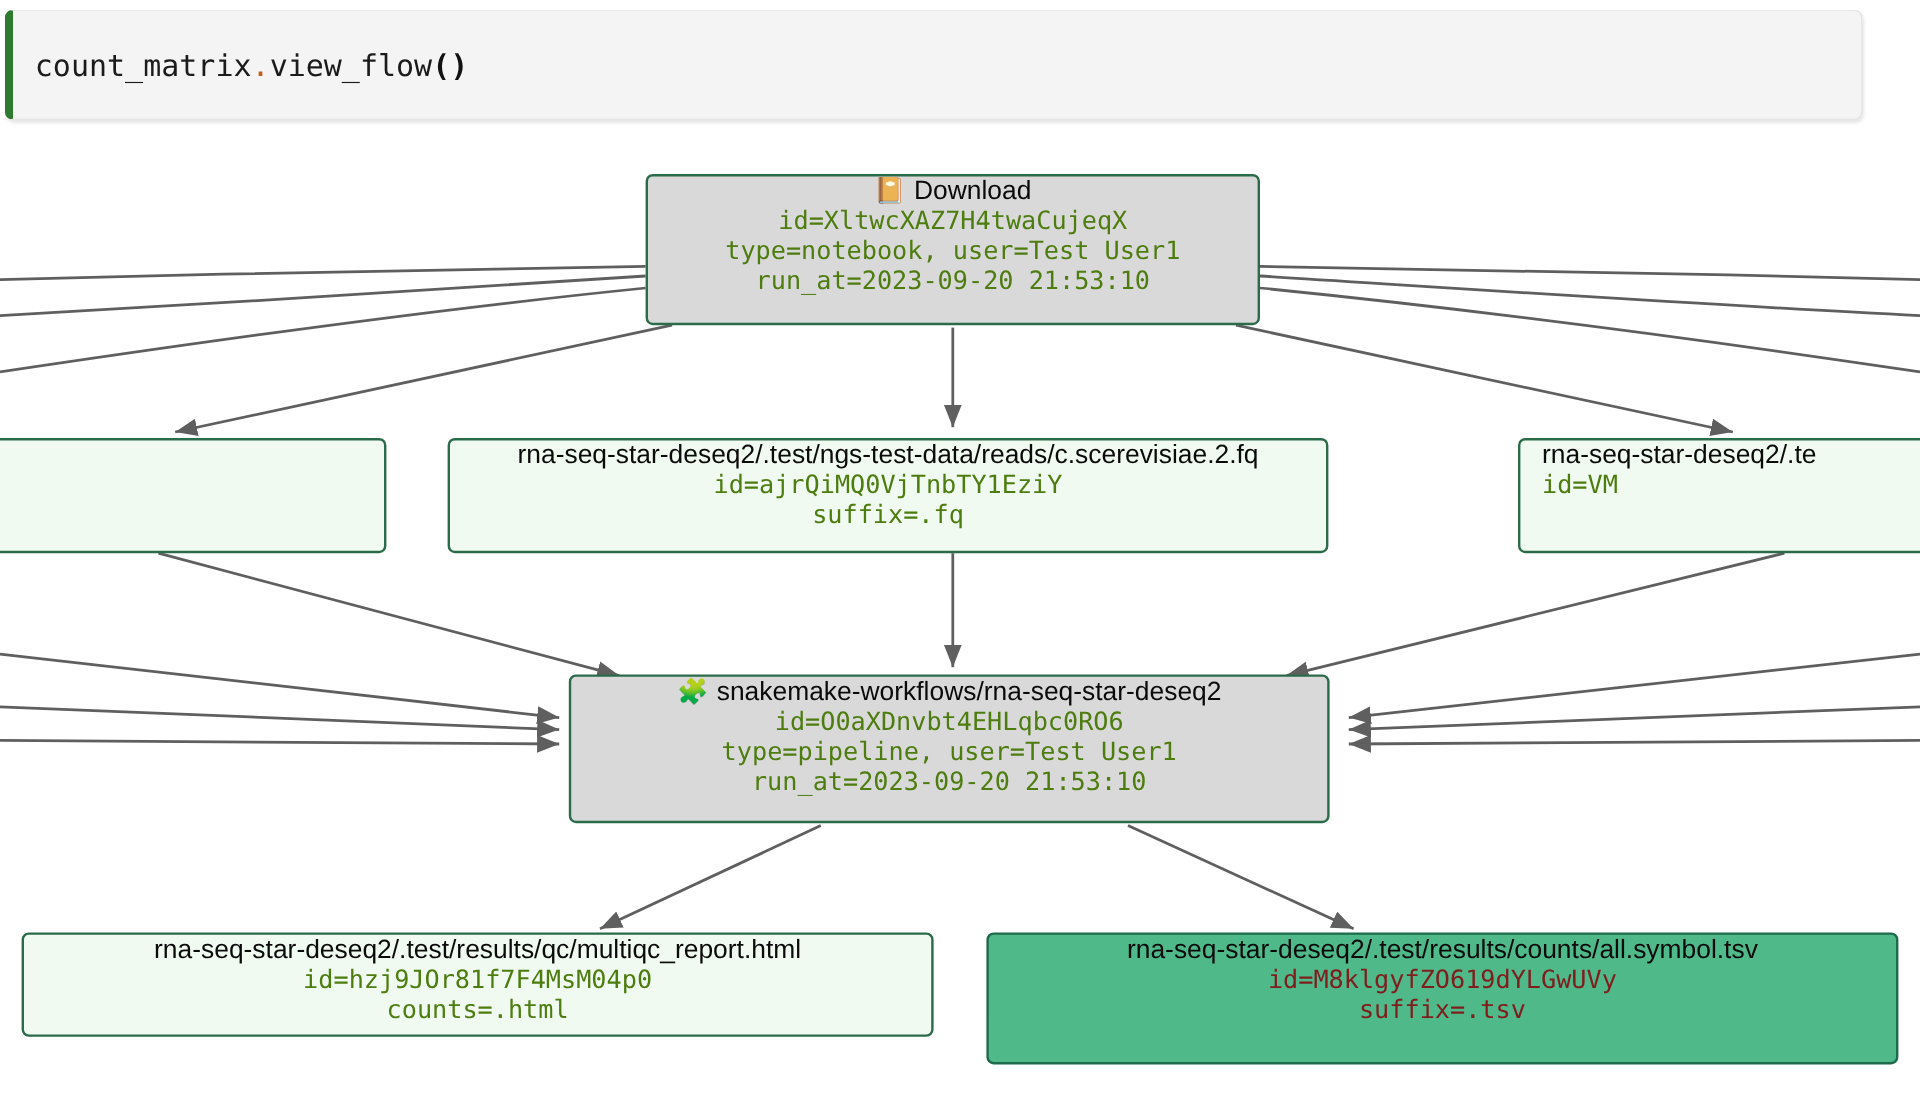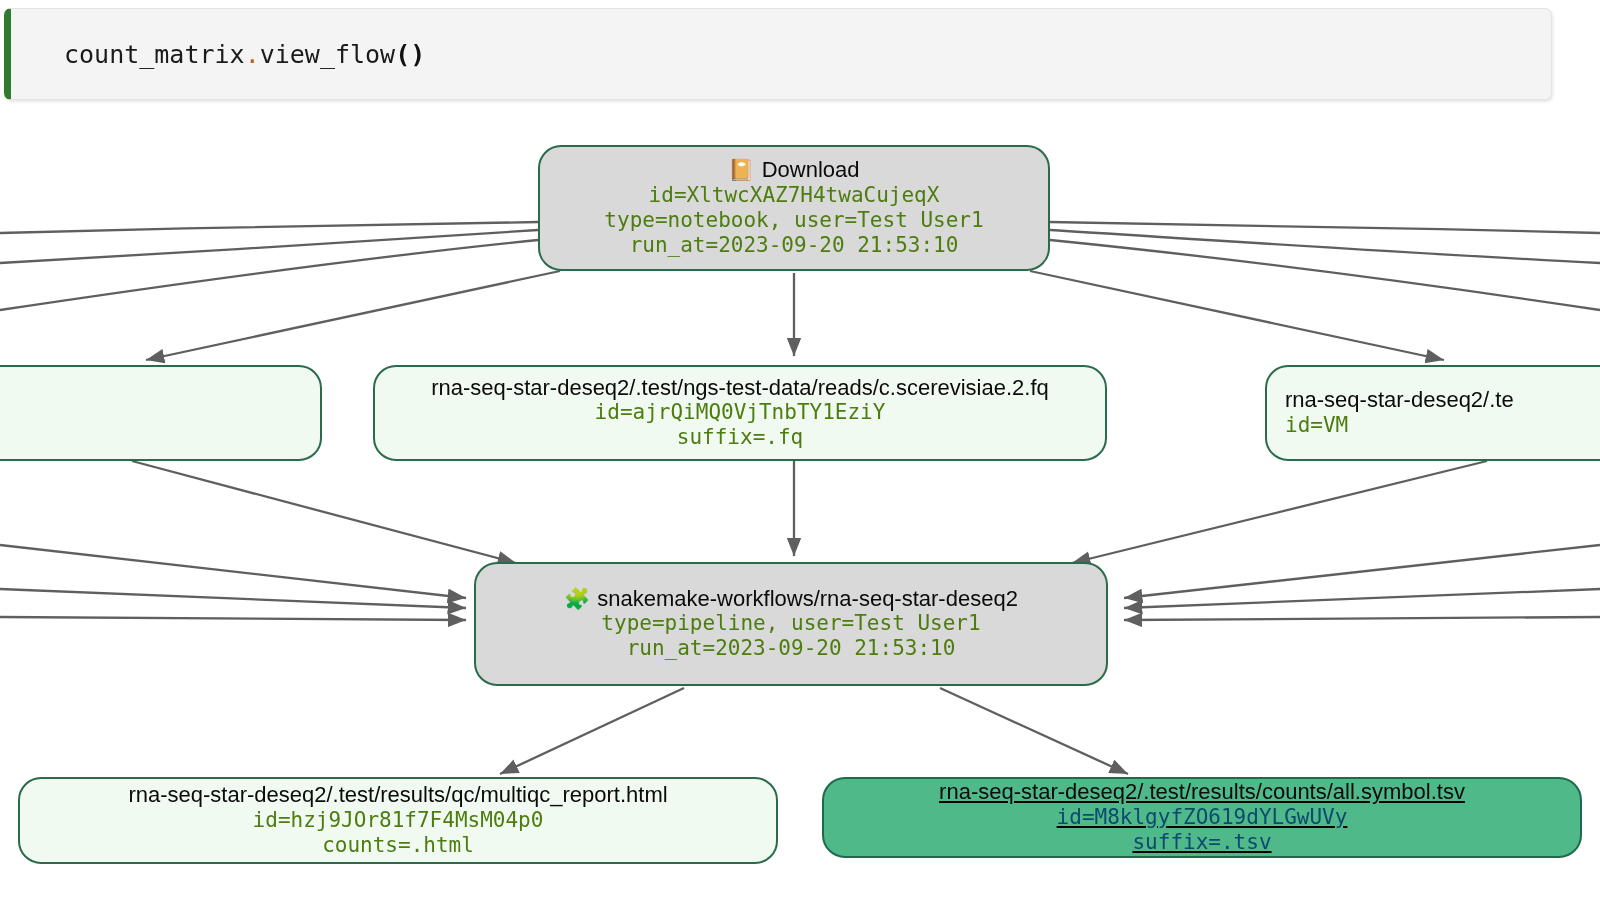--- a/index.html
+++ b/index.html
@@ -21,71 +21,71 @@
     border-left: 7px solid #2f7a2f;
     border-radius: 7px;
     box-shadow: 1px 2px 3px rgba(0,0,0,0.10);
     box-sizing: border-box;
     display: flex; align-items: center;
   }
   .code-text {
     font-family: "DejaVu Sans Mono", monospace;
     font-size: 25px;
     color: #1b1b1b;
-    padding-left: 53px;
+    padding-left: 18px;
     white-space: pre;
     letter-spacing: 0px;
   }
   .code-text .op { color: #c05f1b; }
   .code-text .paren { font-weight: bold; color: #111111; }
 
   
   svg.graph { position: absolute; left: 0; top: 0; width: 1600px; height: 912px; }
 
   
   .node {
     position: absolute;
     box-sizing: border-box;
     border: 2.5px solid #2a6b4a;
-    border-radius: 23px;
+    border-radius: 6px;
     text-align: center;
     overflow: hidden;
     display: flex;
     flex-direction: column;
-    justify-content: center;
+    justify-content: flex-start;
   }
   .node.run  { background: #d9d9d9; }
   .node.file { background: #f0faf0; }
   .node.file.highlight { background: #4fb98a; border-color: #1d6b4b; }
 
   .node-title {
     font-family: "Liberation Sans", sans-serif;
     font-size: 22px;
     color: #0b0b0b;
     line-height: 1.12;
     white-space: nowrap;
   }
   .node-title .emoji { font-size: 21px; margin-right: 7px; }
   .node-meta {
     font-family: "DejaVu Sans Mono", monospace;
     font-size: 21px;
     color: #4d7c0f;
     line-height: 1.2;
     white-space: nowrap;
   }
-  .node.file.highlight .node-meta { color: #0c4a6e; }
+  .node.file.highlight .node-meta { color: #7f1d1d; }
 
   
   #node-download      { left: 538px;  top: 145px; width: 512px;  height: 126px; }
   #node-file-left     { left: -166px; top: 365px; width: 488px;  height: 96px;  }
   #node-file-center   { left: 373px;  top: 365px; width: 734px;  height: 96px;  }
   #node-file-right    { left: 1265px; top: 365px; width: 488px;  height: 96px;  }
   #node-pipeline      { left: 474px;  top: 562px; width: 634px;  height: 124px; }
   #node-file-multiqc  { left: 18px;   top: 777px; width: 760px;  height: 87px; }
-  #node-file-counts   { left: 822px;  top: 777px; width: 760px;  height: 81px; text-decoration: underline; }
+  #node-file-counts   { left: 822px;  top: 777px; width: 760px;  height: 110px; }
 
   #node-file-left .node-title, #node-file-left .node-meta { text-align: left; padding-left: 0; }
   #node-file-left  .inner { transform: translateX(-166px); }
   #node-file-right .inner { text-align: left; padding-left: 18px; }
 </style>
 </head>
 <body>
 
 <div id="root">
 
@@ -155,20 +155,21 @@
   <div class="node file" id="node-file-right">
     <div class="inner">
       <div class="node-title">rna-seq-star-deseq2/.te</div>
       <div class="node-meta">id=VM</div>
     </div>
   </div>
 
   <div class="node run" id="node-pipeline">
     <div class="inner">
       <div class="node-title"><span class="emoji">🧩</span><span>snakemake-workflows/rna-seq-star-deseq2</span></div>
+      <div class="node-meta">id=O0aXDnvbt4EHLqbc0RO6</div>
       <div class="node-meta">type=pipeline, user=Test User1</div>
       <div class="node-meta">run_at=2023-09-20 21:53:10</div>
     </div>
   </div>
 
   <div class="node file" id="node-file-multiqc">
     <div class="inner">
       <div class="node-title">rna-seq-star-deseq2/.test/results/qc/multiqc_report.html</div>
       <div class="node-meta">id=hzj9JOr81f7F4MsM04p0</div>
       <div class="node-meta">counts=.html</div>

